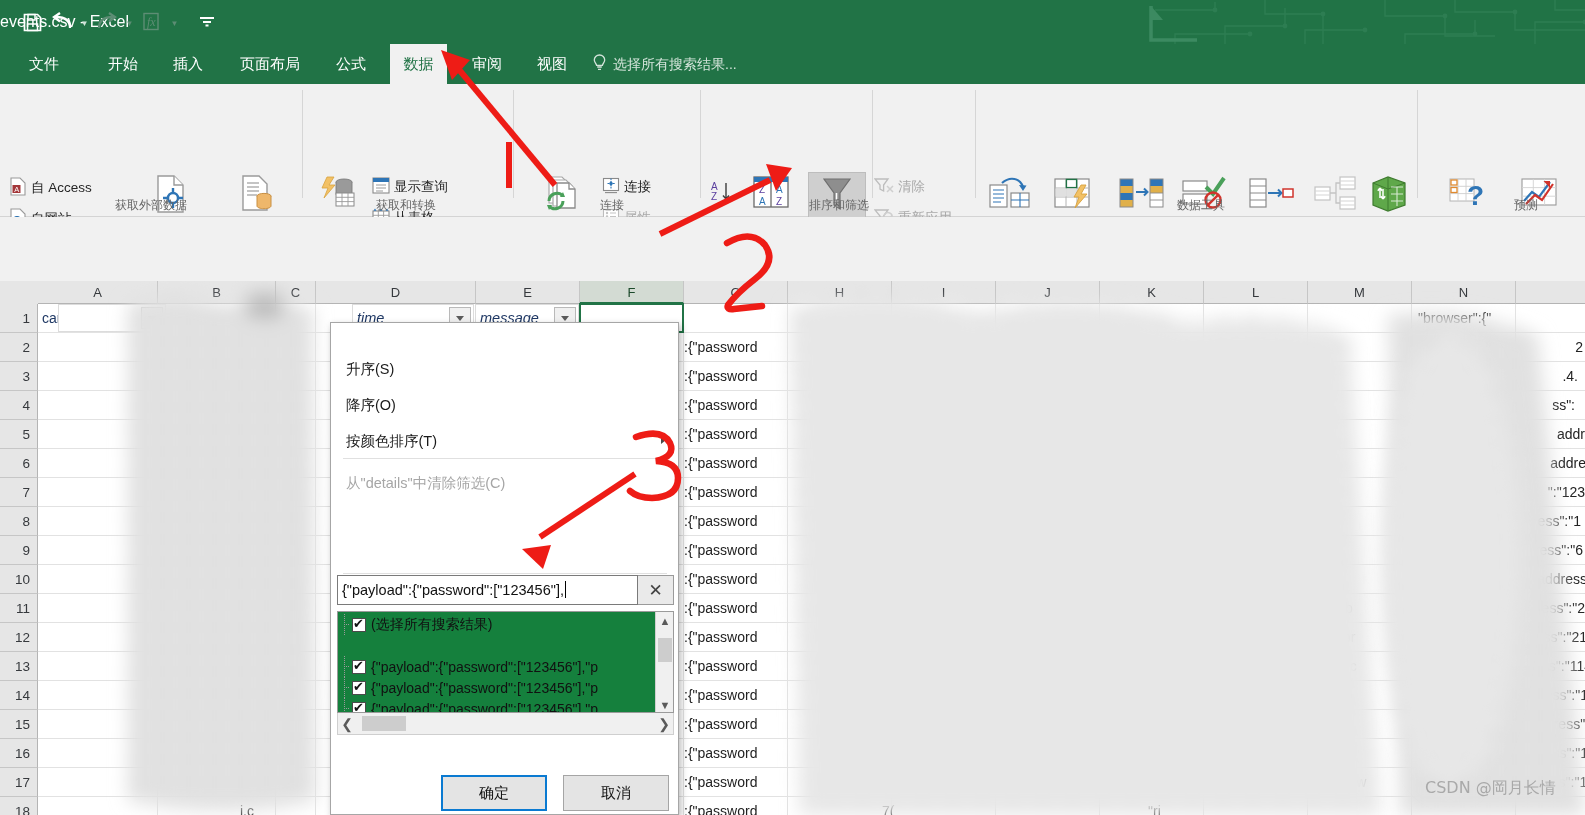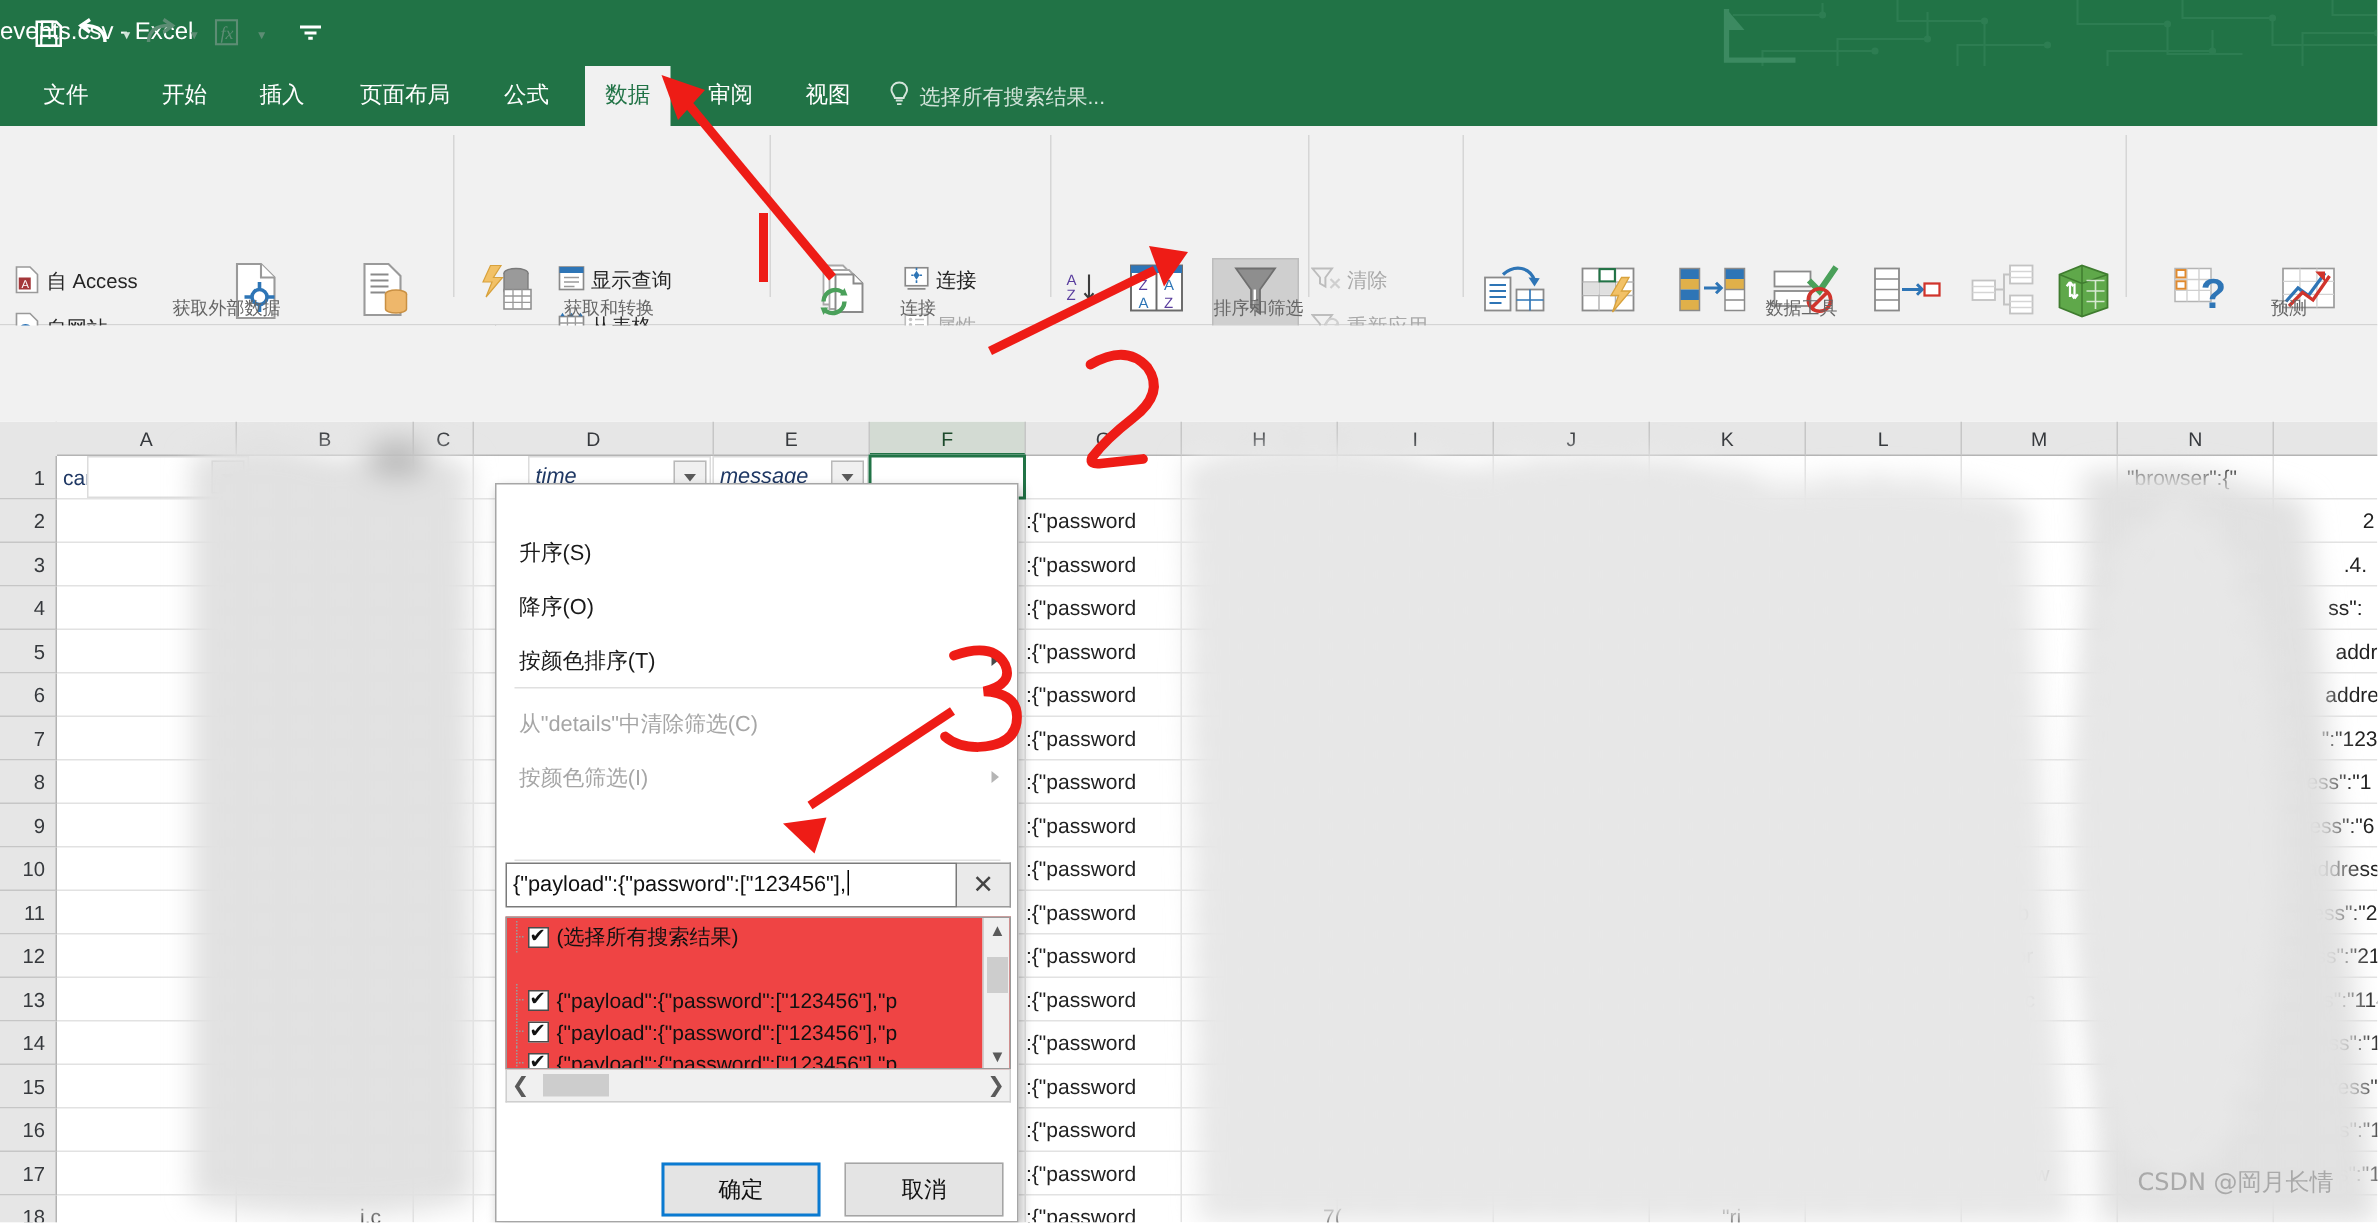--- a/index.html
+++ b/index.html
@@ -183,21 +183,21 @@
   }
   #searchbox .caret{ display:inline-block; width:1px; height:17px; background:#000; vertical-align:-3px; margin-left:1px; }
   #searchclear{
     position:absolute; left:307px; top:558px; width:36px; height:30px;
     border:1px solid #9a9a9a; border-left:none; background:#eaeaea;
     display:flex; align-items:center; justify-content:center;
     font-size:17px; color:#444;
   }
   #listbox{
     position:absolute; left:6px; top:594px; width:337px; height:102px;
-    border:1px solid #9a9a9a; background:#ef4444; overflow:hidden;
+    border:1px solid #9a9a9a; background:#15803d; overflow:hidden;
   }
   .lrow{ position:absolute; left:0; width:318px; height:21px; display:flex; align-items:center; }
   .ltree{ width:14px; height:21px; flex:none; position:relative; }
   .ltree:before{
     content:""; position:absolute; left:6px; top:0; width:1px; height:21px;
     border-left:1px dotted #9a9a9a;
   }
   .ltree:after{
     content:""; position:absolute; left:6px; top:10px; width:5px; height:1px;
     border-top:1px dotted #9a9a9a;
@@ -887,24 +887,20 @@
 
 <div id="fdrop">
   <div class="mi" style="top:28px;">升序(S)</div>
   <div class="mi" style="top:64px;">降序(O)</div>
   <div class="mi" style="top:100px;">
     <span>按颜色排序(T)</span>
     <span class="sub"></span>
   </div>
   <div class="mdiv" style="top:135px;"></div>
   <div class="mi dim" style="top:142px;">从"details"中清除筛选(C)</div>
-  <div class="mi dim" style="top:178px;">
-    <span>按颜色筛选(I)</span>
-    <span class="sub"></span>
-  </div>
   <div class="mdiv" style="top:250px;"></div>
 
   <div id="searchbox" style="top:252px;">
     <span>{"payload":{"password":["123456"],</span><span class="caret"></span>
   </div>
   <div id="searchclear" style="top:252px;">✕</div>
 
   <div id="listbox" style="top:288px;">
     <div class="lrow" style="top:2px;">
       <span class="ltree"></span>

